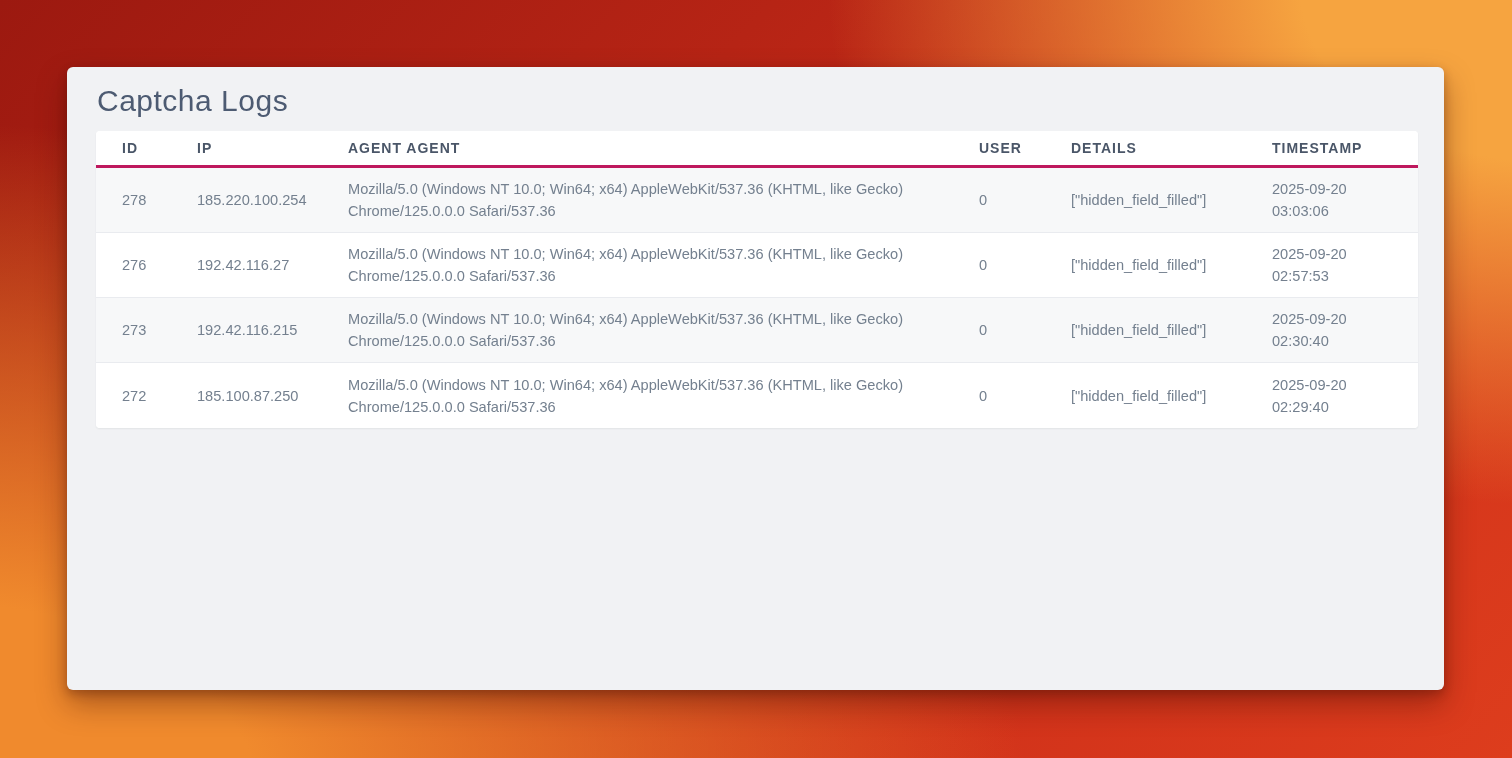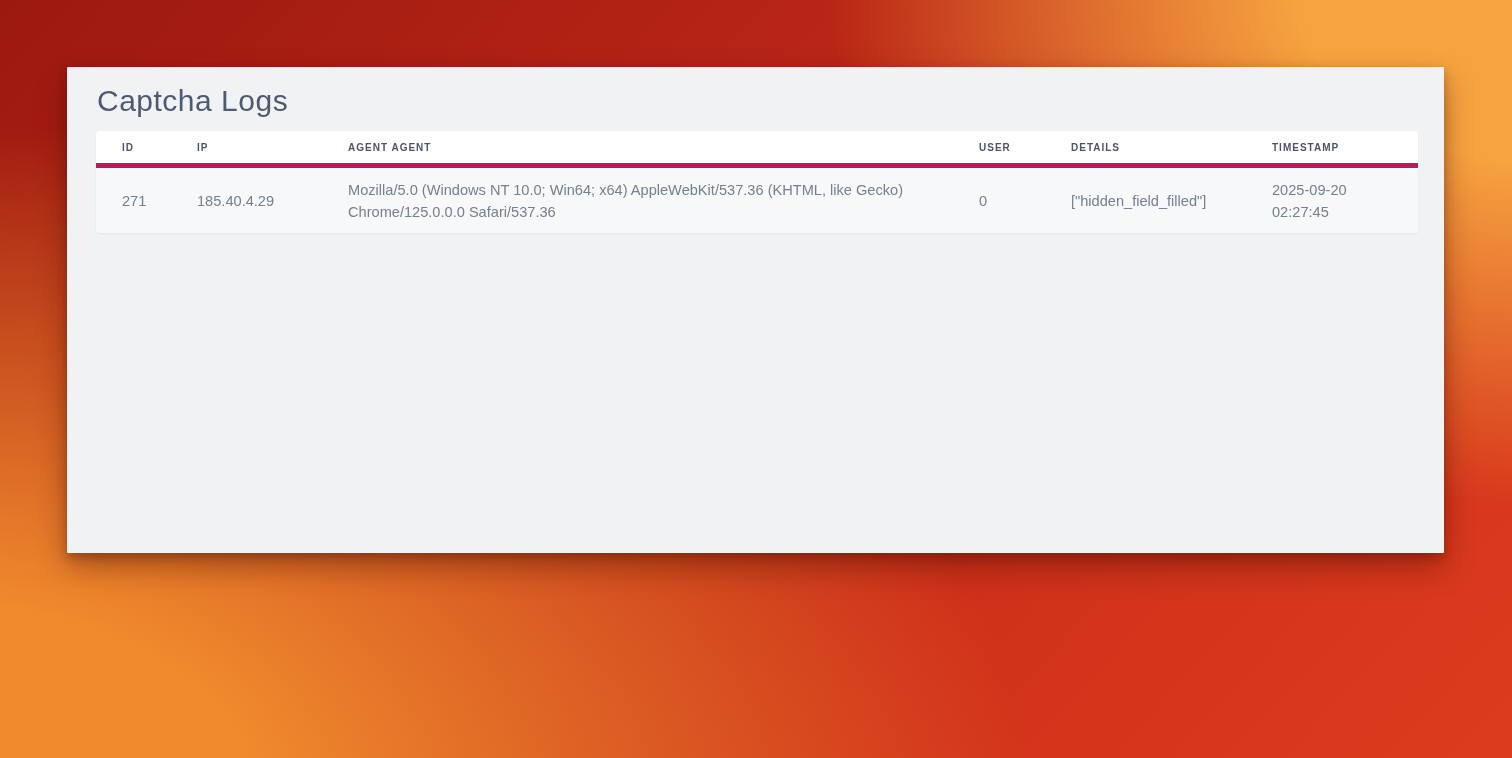--- a/index.html
+++ b/index.html
@@ -17,23 +17,23 @@
       radial-gradient(1600px 1000px at -4% 106%, #f08a2d 20%, rgba(240,138,45,0) 68%),
       linear-gradient(133deg, #9c1910 0%, #b62415 35%, #d0311a 70%, #dd3d1d 100%);
     position: relative;
   }
 
   .card {
     position: absolute;
     left: 67px;
     top: 67px;
     width: 1377px;
-    height: 486px;
+    height: 623px;
     background: #f1f2f4;
-    border-radius: 1px;
+    border-radius: 6px;
     padding: 0 26px 0 29px;
     box-shadow: 0 14px 30px rgba(70, 15, 5, 0.40), 0 4px 10px rgba(70, 15, 5, 0.28);
     overflow: hidden;
   }
 
   .page-title {
     font-size: 30px;
     line-height: 40px;
     font-weight: 500;
     letter-spacing: 0.5px;
@@ -49,27 +49,27 @@
     background: #ffffff;
     border-radius: 4px;
     overflow: hidden;
     box-shadow: 0 1px 2px rgba(30, 40, 60, 0.07);
   }
 
   .log-table thead th {
     height: 37px;
     text-align: left;
     vertical-align: middle;
-    font-size: 10px;
+    font-size: 14px;
     font-weight: 700;
     letter-spacing: 1px;
     color: #4a5668;
     padding: 0 14px 0 26px;
     background: #ffffff;
-    border-bottom: 5px solid #be185d;
+    border-bottom: 3px solid #be185d;
     white-space: nowrap;
   }
 
   .log-table tbody td {
     height: 65px;
     vertical-align: middle;
     font-size: 14.6px;
     line-height: 22px;
     color: #74808f;
     padding: 10px 16px 10px 26px;
@@ -110,22 +110,46 @@
         <th>ID</th>
         <th>IP</th>
         <th>AGENT AGENT</th>
         <th>USER</th>
         <th>DETAILS</th>
         <th>TIMESTAMP</th>
       </tr>
     </thead>
     <tbody>
         <tr>
-    <td class="col-id">271</td>
-    <td class="col-ip">185.40.4.29</td>
+    <td class="col-id">278</td>
+    <td class="col-ip">185.220.100.254</td>
     <td class="col-ua">Mozilla/5.0 (Windows NT 10.0; Win64; x64) AppleWebKit/537.36 (KHTML, like Gecko) Chrome/125.0.0.0 Safari/537.36</td>
     <td class="col-score">0</td>
     <td class="col-details">["hidden_field_filled"]</td>
-    <td class="col-ts">2025-09-20 02:27:45</td>
+    <td class="col-ts">2025-09-20 03:03:06</td>
+  </tr>
+        <tr>
+    <td class="col-id">276</td>
+    <td class="col-ip">192.42.116.27</td>
+    <td class="col-ua">Mozilla/5.0 (Windows NT 10.0; Win64; x64) AppleWebKit/537.36 (KHTML, like Gecko) Chrome/125.0.0.0 Safari/537.36</td>
+    <td class="col-score">0</td>
+    <td class="col-details">["hidden_field_filled"]</td>
+    <td class="col-ts">2025-09-20 02:57:53</td>
+  </tr>
+        <tr>
+    <td class="col-id">273</td>
+    <td class="col-ip">192.42.116.215</td>
+    <td class="col-ua">Mozilla/5.0 (Windows NT 10.0; Win64; x64) AppleWebKit/537.36 (KHTML, like Gecko) Chrome/125.0.0.0 Safari/537.36</td>
+    <td class="col-score">0</td>
+    <td class="col-details">["hidden_field_filled"]</td>
+    <td class="col-ts">2025-09-20 02:30:40</td>
+  </tr>
+        <tr>
+    <td class="col-id">272</td>
+    <td class="col-ip">185.100.87.250</td>
+    <td class="col-ua">Mozilla/5.0 (Windows NT 10.0; Win64; x64) AppleWebKit/537.36 (KHTML, like Gecko) Chrome/125.0.0.0 Safari/537.36</td>
+    <td class="col-score">0</td>
+    <td class="col-details">["hidden_field_filled"]</td>
+    <td class="col-ts">2025-09-20 02:29:40</td>
   </tr>
       </tbody>
   </table>
 </div>
 
 </body></html>

